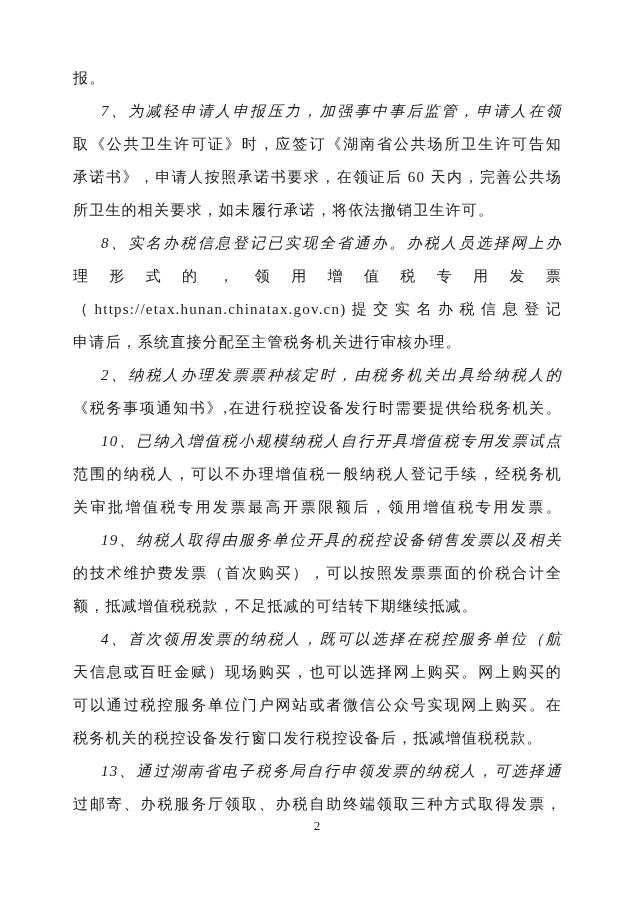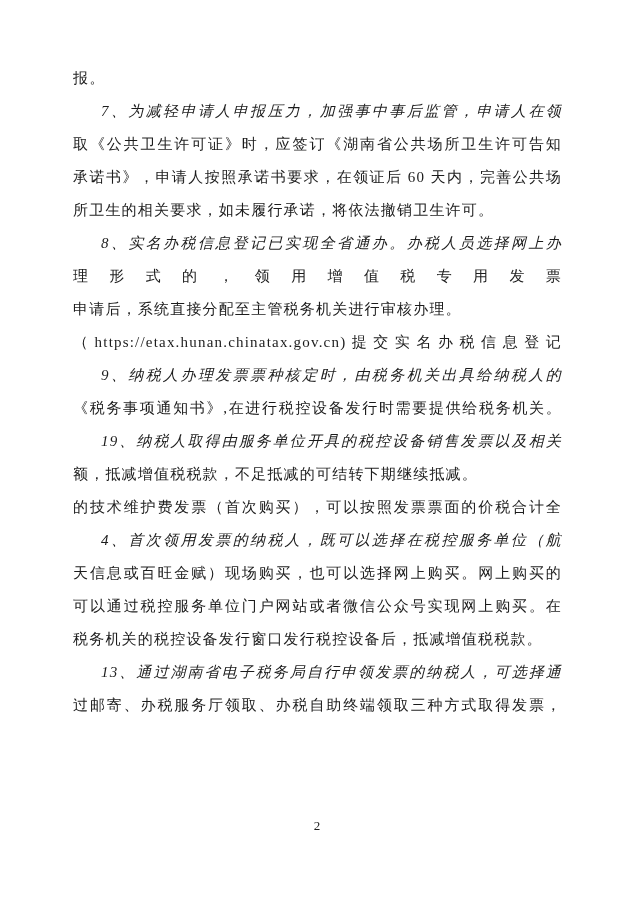--- a/index.html
+++ b/index.html
@@ -70,31 +70,36 @@
       </div>
       <div class="paragraph">
         <div class="line first fill">7、为减轻申请人申报压力，加强事中事后监管，申请人在领</div>
         <div class="line fill">取《公共卫生许可证》时，应签订《湖南省公共场所卫生许可告知</div>
         <div class="line fill">承诺书》，申请人按照承诺书要求，在领证后 60 天内，完善公共场</div>
         <div class="line">所卫生的相关要求，如未履行承诺，将依法撤销卫生许可。</div>
       </div>
       <div class="paragraph">
         <div class="line first fill">8、实名办税信息登记已实现全省通办。办税人员选择网上办</div>
         <div class="line fill">理形式的，领用增值税专用发票</div>
+        <div class="line fill">（https://etax.hunan.chinatax.gov.cn)提交实名办税信息登记</div>
         <div class="line">申请后，系统直接分配至主管税务机关进行审核办理。</div>
-        <div class="line fill">（https://etax.hunan.chinatax.gov.cn)提交实名办税信息登记</div>
       </div>
       <div class="paragraph">
-        <div class="line first fill">9、纳税人办理发票票种核定时，由税务机关出具给纳税人的</div>
+        <div class="line first fill">2、纳税人办理发票票种核定时，由税务机关出具给纳税人的</div>
         <div class="line fill">《税务事项通知书》,在进行税控设备发行时需要提供给税务机关。</div>
       </div>
       <div class="paragraph">
+        <div class="line first fill">10、已纳入增值税小规模纳税人自行开具增值税专用发票试点</div>
+        <div class="line fill">范围的纳税人，可以不办理增值税一般纳税人登记手续，经税务机</div>
+        <div class="line fill">关审批增值税专用发票最高开票限额后，领用增值税专用发票。</div>
+      </div>
+      <div class="paragraph">
         <div class="line first fill">19、纳税人取得由服务单位开具的税控设备销售发票以及相关</div>
+        <div class="line fill">的技术维护费发票（首次购买），可以按照发票票面的价税合计全</div>
         <div class="line">额，抵减增值税税款，不足抵减的可结转下期继续抵减。</div>
-        <div class="line fill">的技术维护费发票（首次购买），可以按照发票票面的价税合计全</div>
       </div>
       <div class="paragraph">
         <div class="line first fill">4、首次领用发票的纳税人，既可以选择在税控服务单位（航</div>
         <div class="line fill">天信息或百旺金赋）现场购买，也可以选择网上购买。网上购买的</div>
         <div class="line fill">可以通过税控服务单位门户网站或者微信公众号实现网上购买。在</div>
         <div class="line">税务机关的税控设备发行窗口发行税控设备后，抵减增值税税款。</div>
       </div>
       <div class="paragraph">
         <div class="line first fill">13、通过湖南省电子税务局自行申领发票的纳税人，可选择通</div>
         <div class="line fill">过邮寄、办税服务厅领取、办税自助终端领取三种方式取得发票，</div>

